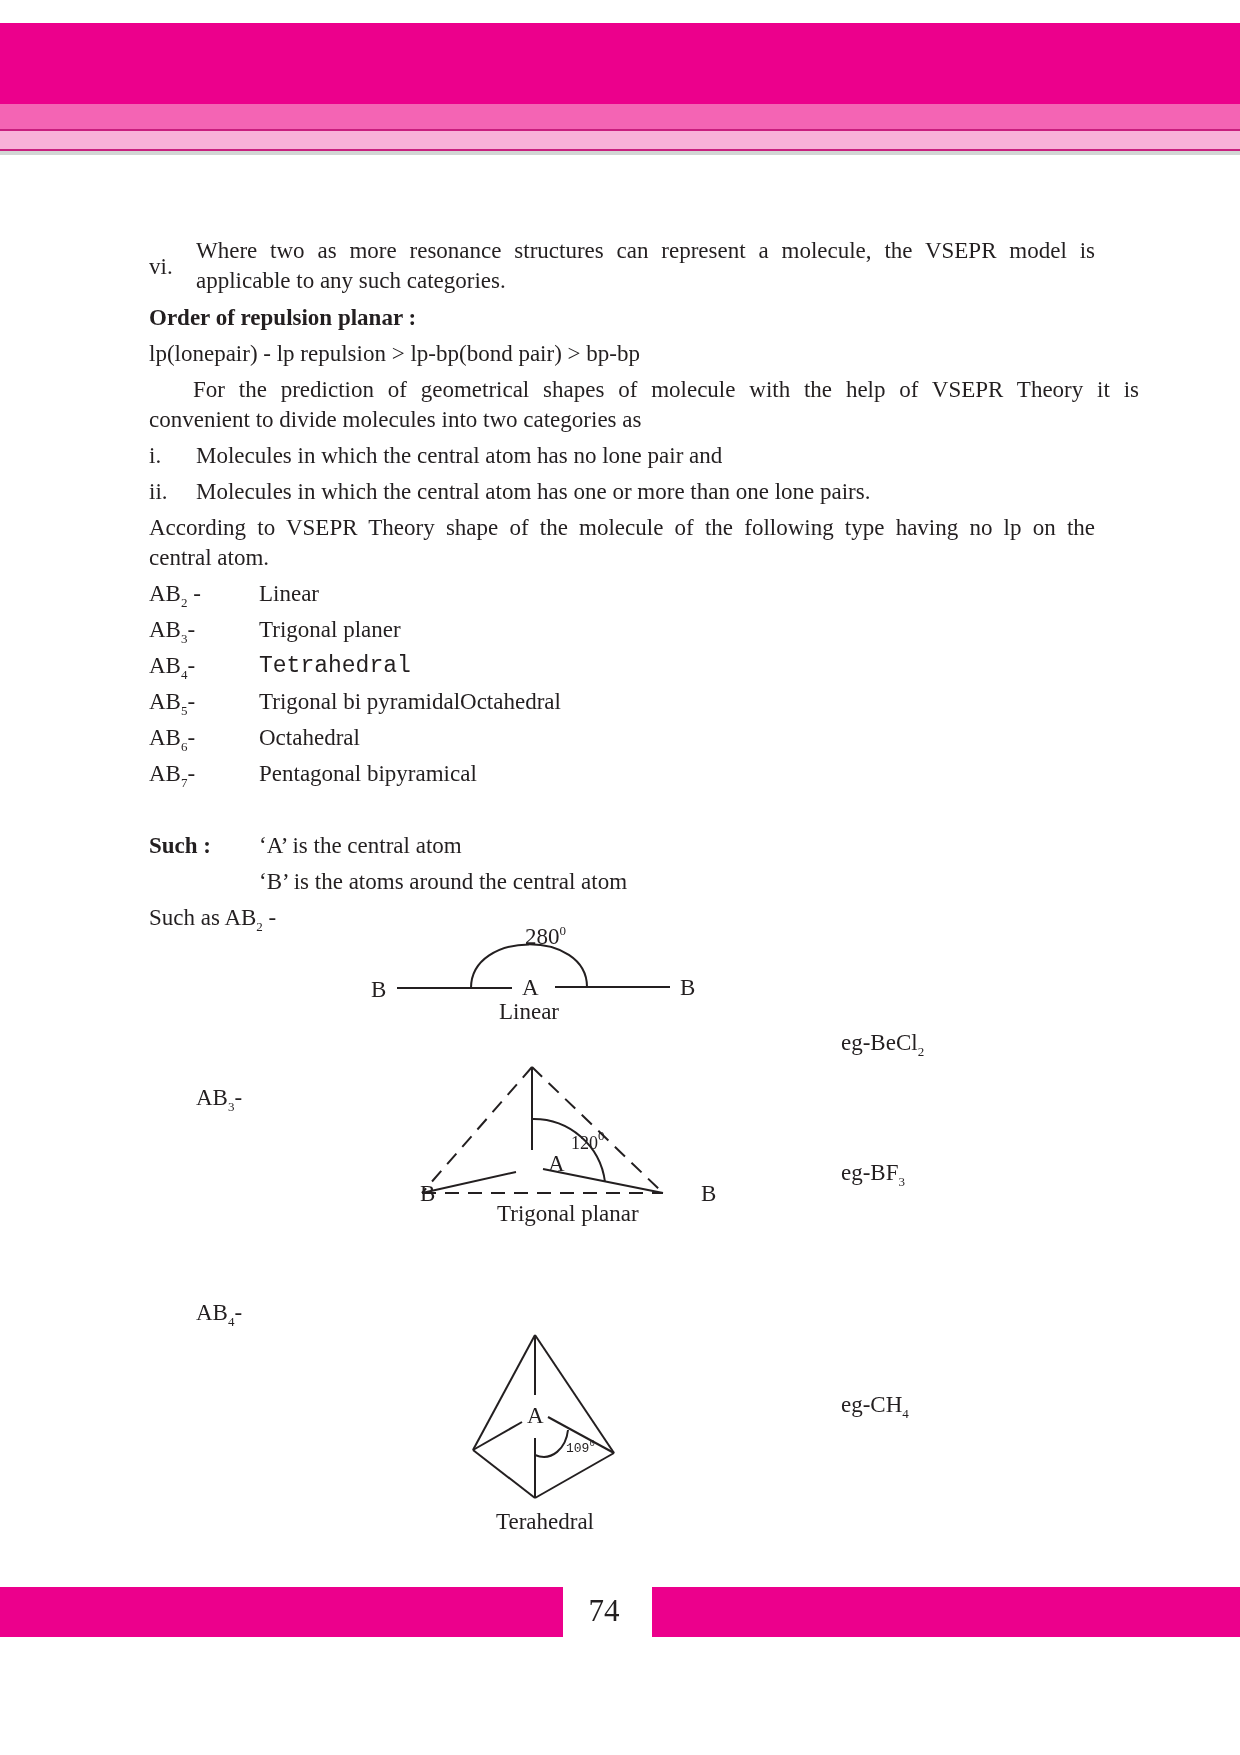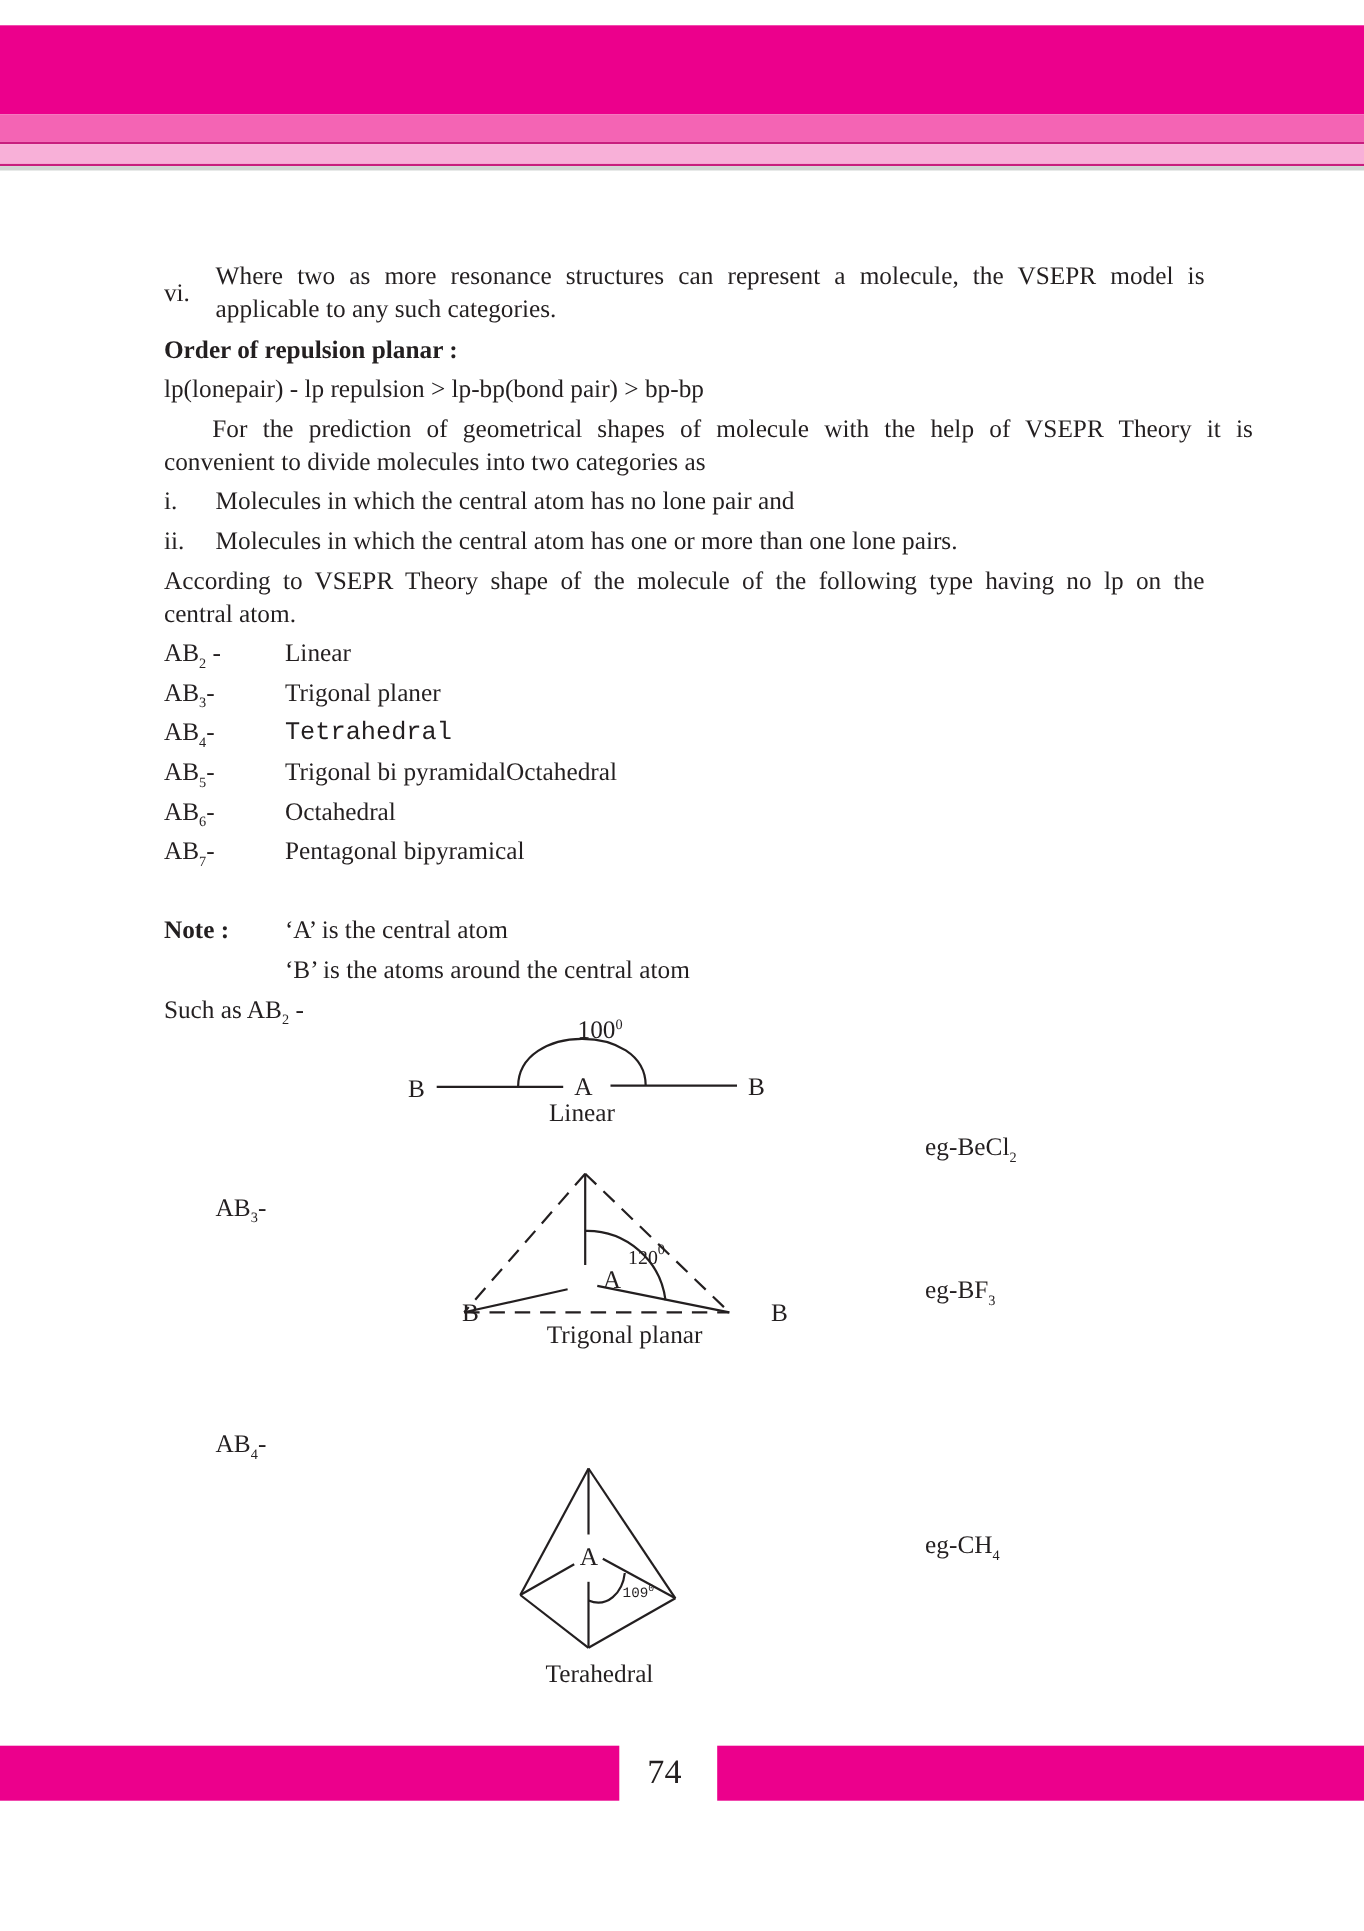--- a/index.html
+++ b/index.html
@@ -69,21 +69,21 @@
   <span class="txt" style="left:149px; top:687px;"><span>AB</span><sub>5</sub><span>-</span></span>
   <span class="txt" style="left:259px; top:687px;">Trigonal bi pyramidalOctahedral</span>
 
   <span class="txt" style="left:149px; top:723px;"><span>AB</span><sub>6</sub><span>-</span></span>
   <span class="txt" style="left:259px; top:723px;">Octahedral</span>
 
   <span class="txt" style="left:149px; top:759px;"><span>AB</span><sub>7</sub><span>-</span></span>
   <span class="txt" style="left:259px; top:759px;">Pentagonal bipyramical</span>
 </div>
 
-<span class="txt bold" style="left:149px; top:831px;">Note :</span>
+<span class="txt bold" style="left:149px; top:831px;">Such :</span>
 <span class="txt" style="left:259px; top:831px;">‘A’ is the central atom</span>
 <span class="txt" style="left:259px; top:867px;">‘B’ is the atoms around the central atom</span>
 
 <span class="txt" style="left:149px; top:903px;"><span>Such as AB</span><sub>2</sub><span> -</span></span>
 
 <svg class="diagram" width="1240" height="1755" viewBox="0 0 1240 1755">
   <g stroke="#231f20" stroke-width="2" fill="none">
 
     <g>
       <line x1="397" y1="988" x2="512" y2="988"></line>
@@ -109,21 +109,21 @@
       <line x1="535" y1="1335" x2="535" y2="1395"></line>
       <line x1="535" y1="1438" x2="535" y2="1498"></line>
       <line x1="473" y1="1450" x2="522" y2="1422"></line>
       <line x1="548" y1="1417" x2="614" y2="1453"></line>
       <path d="M535 1455 C 552 1462, 566 1448, 568 1430"></path>
     </g>
   </g>
 </svg>
 
 <div>
-  <span class="txt" style="left:525px; top:922px;"><span>100</span><sup>0</sup></span>
+  <span class="txt" style="left:525px; top:922px;"><span>280</span><sup>0</sup></span>
   <span class="txt" style="left:371px; top:975px;">B</span>
   <span class="txt" style="left:522px; top:973px;">A</span>
   <span class="txt" style="left:680px; top:973px;">B</span>
   <span class="txt" style="left:499px; top:997px;">Linear</span>
   <span class="txt" style="left:841px; top:996px;margin-top:32px;"><span>eg-BeCl</span><sub>2</sub></span>
 </div>
 
 <div>
   <span class="txt" style="left:196px; top:1083px;"><span>AB</span><sub>3</sub><span>-</span></span>
   <span class="txt" style="left:571px; top:1128px; font-size:18px;"><span>120</span><sup>0</sup></span>

